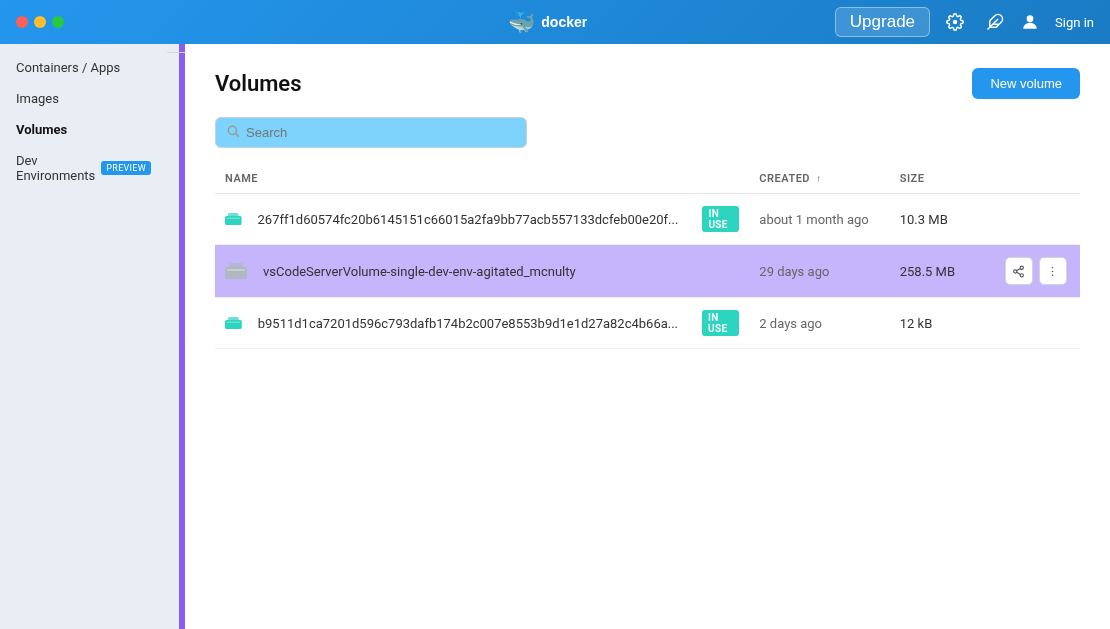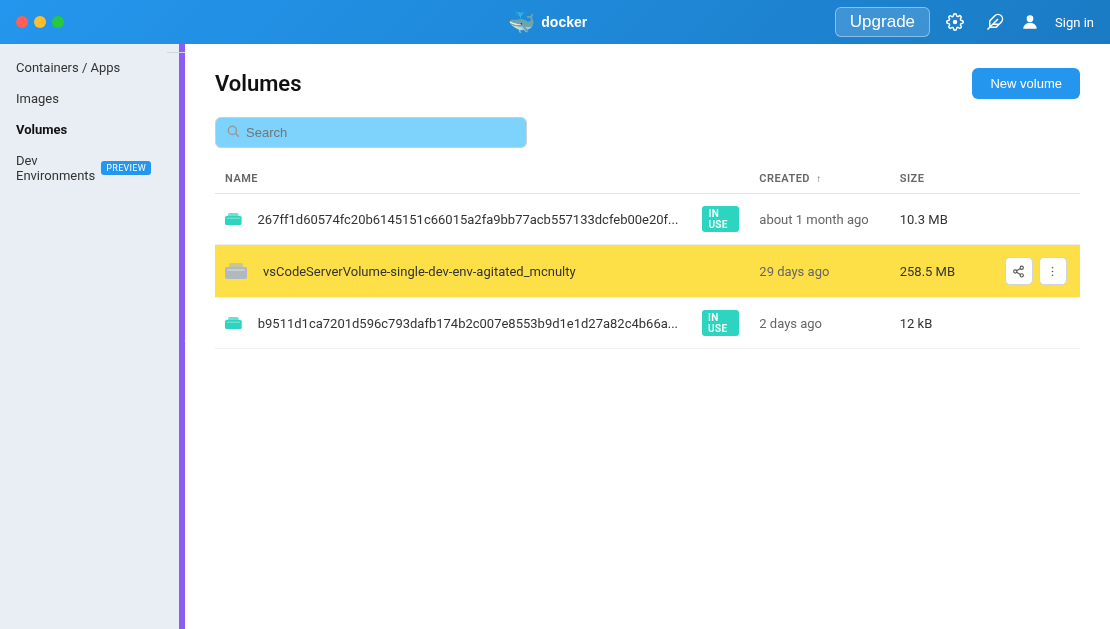--- a/index.html
+++ b/index.html
@@ -153,21 +153,21 @@
     }
     .th-name { width: 55%; }
     .th-created { width: 20%; }
     .th-size { width: 15%; }
     .th-actions { width: 10%; }
     .sort-arrow { font-size: 10px; margin-left: 3px; color: #666; }
 
     .volumes-table tr.data-row {
       border-bottom: 1px solid #edf0f3;
     }
-    .volumes-table tr.data-row.highlighted { background: #fde047; }
+    .volumes-table tr.data-row.highlighted { background: #c4b5fd; }
     .volumes-table td {
       padding: 12px 10px;
       font-size: 13px;
       color: #333;
       vertical-align: middle;
     }
     .name-cell { display: flex; align-items: center; gap: 16px; }
 
     .in-use-badge {
       background: #2dd4bf;

